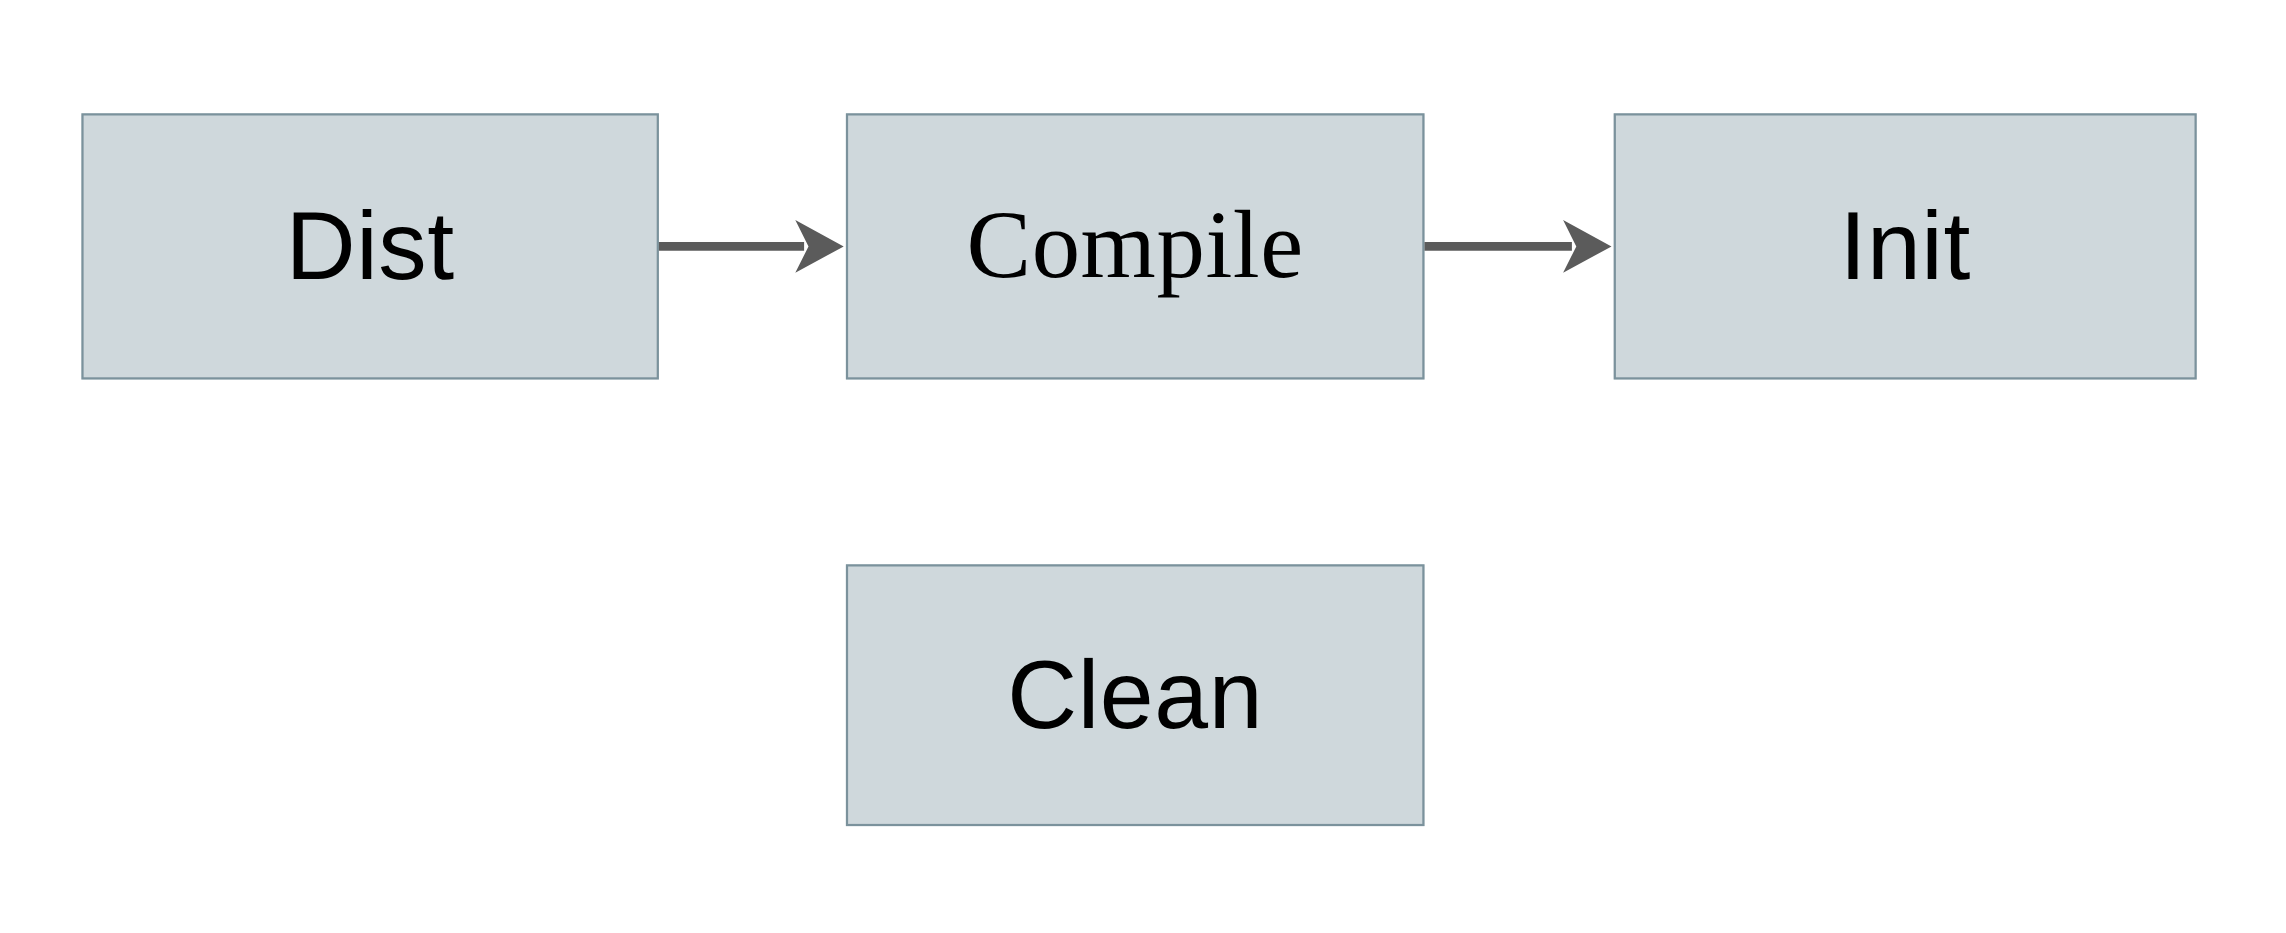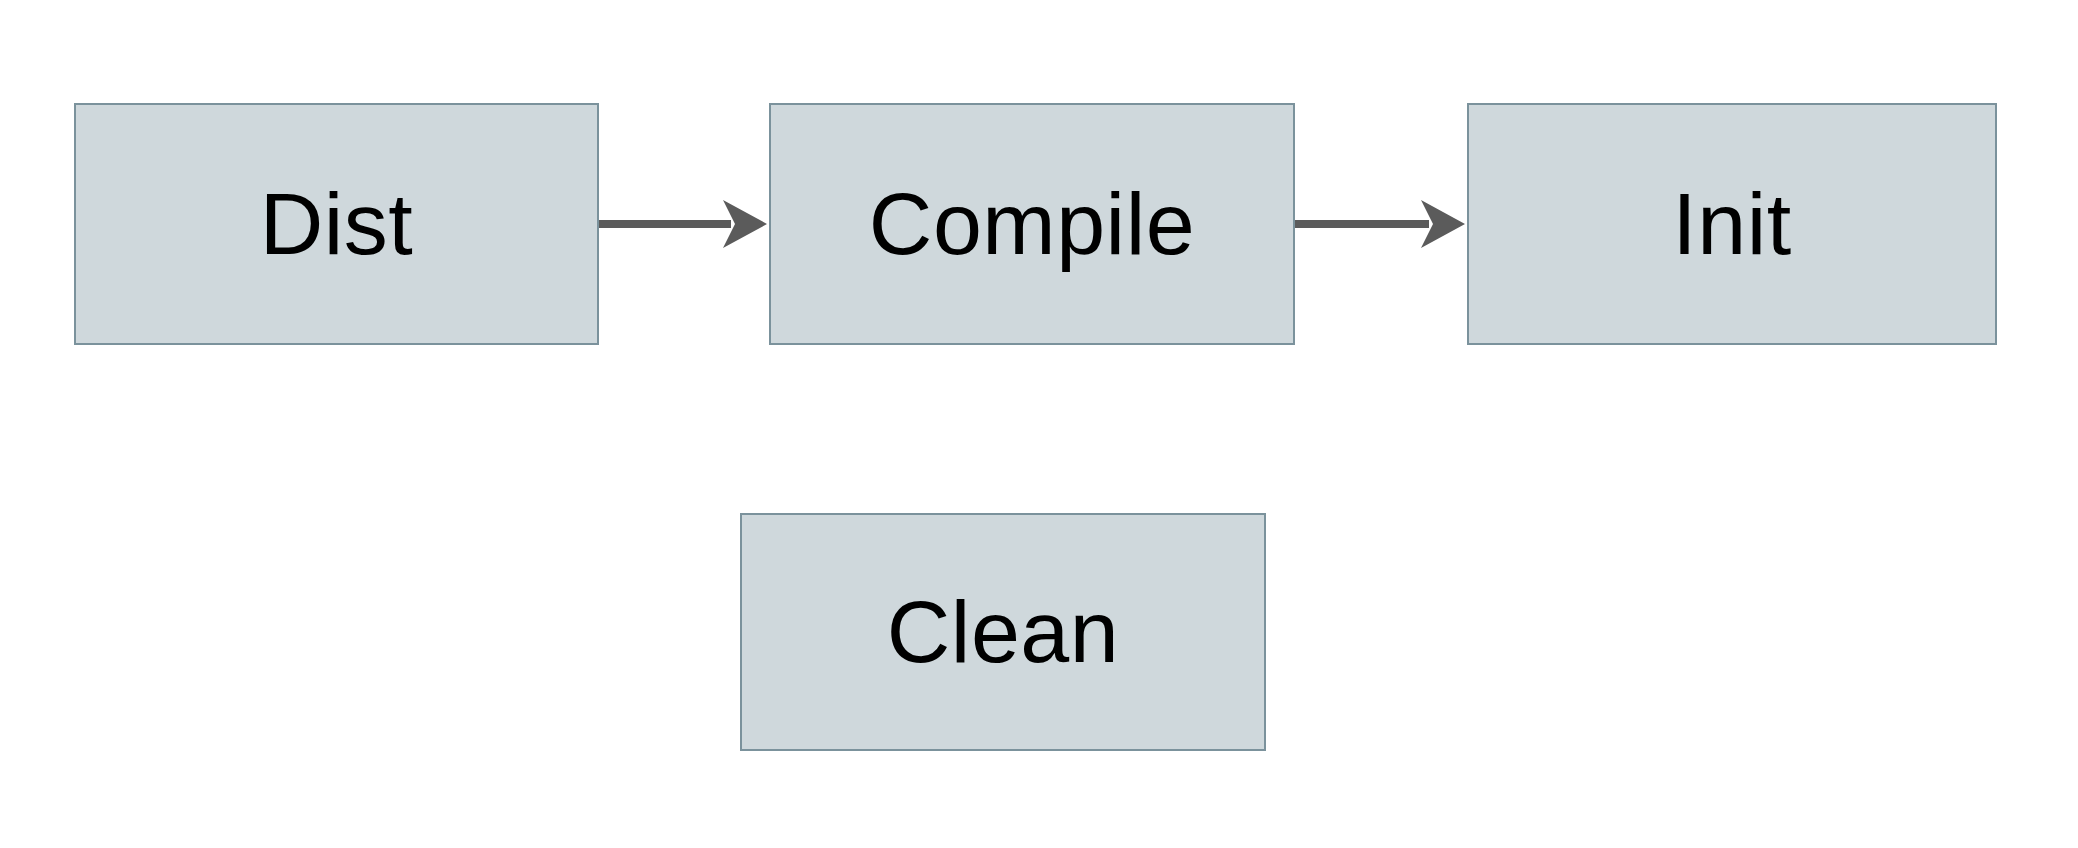--- a/index.html
+++ b/index.html
@@ -34,23 +34,23 @@
   .node-label{
     font-size:88px;
     line-height:1;
     color:var(--text-color);
     letter-spacing:0.5px;
     white-space:nowrap;
     user-select:none;
   }
   
   .node-dist   { left:74px;   top:103px; width:525px; height:242px; }
-  .node-compile{ left:769px;  top:103px; width:526px; height:242px; }
+  .node-compile{ left:769px;  top:103px; width:526px; height:242px;font-family:Liberation Serif, serif; }
   .node-init   { left:1467px; top:103px; width:530px; height:242px;align-items:center; }
-  .node-clean  { left:740px;  top:513px; width:526px; height:238px; }
+  .node-clean  { left:769px;  top:513px; width:526px; height:238px; }
   .edge{
     position:absolute;
     overflow:visible;
     pointer-events:none;
   }
   .edge-1{ left:599px;  top:184px; }
   .edge-2{ left:1295px; top:184px; }
   .edge line{ stroke:var(--arrow-color); stroke-width:8; }
   .edge polygon{ fill:var(--arrow-color); }
 </style>

